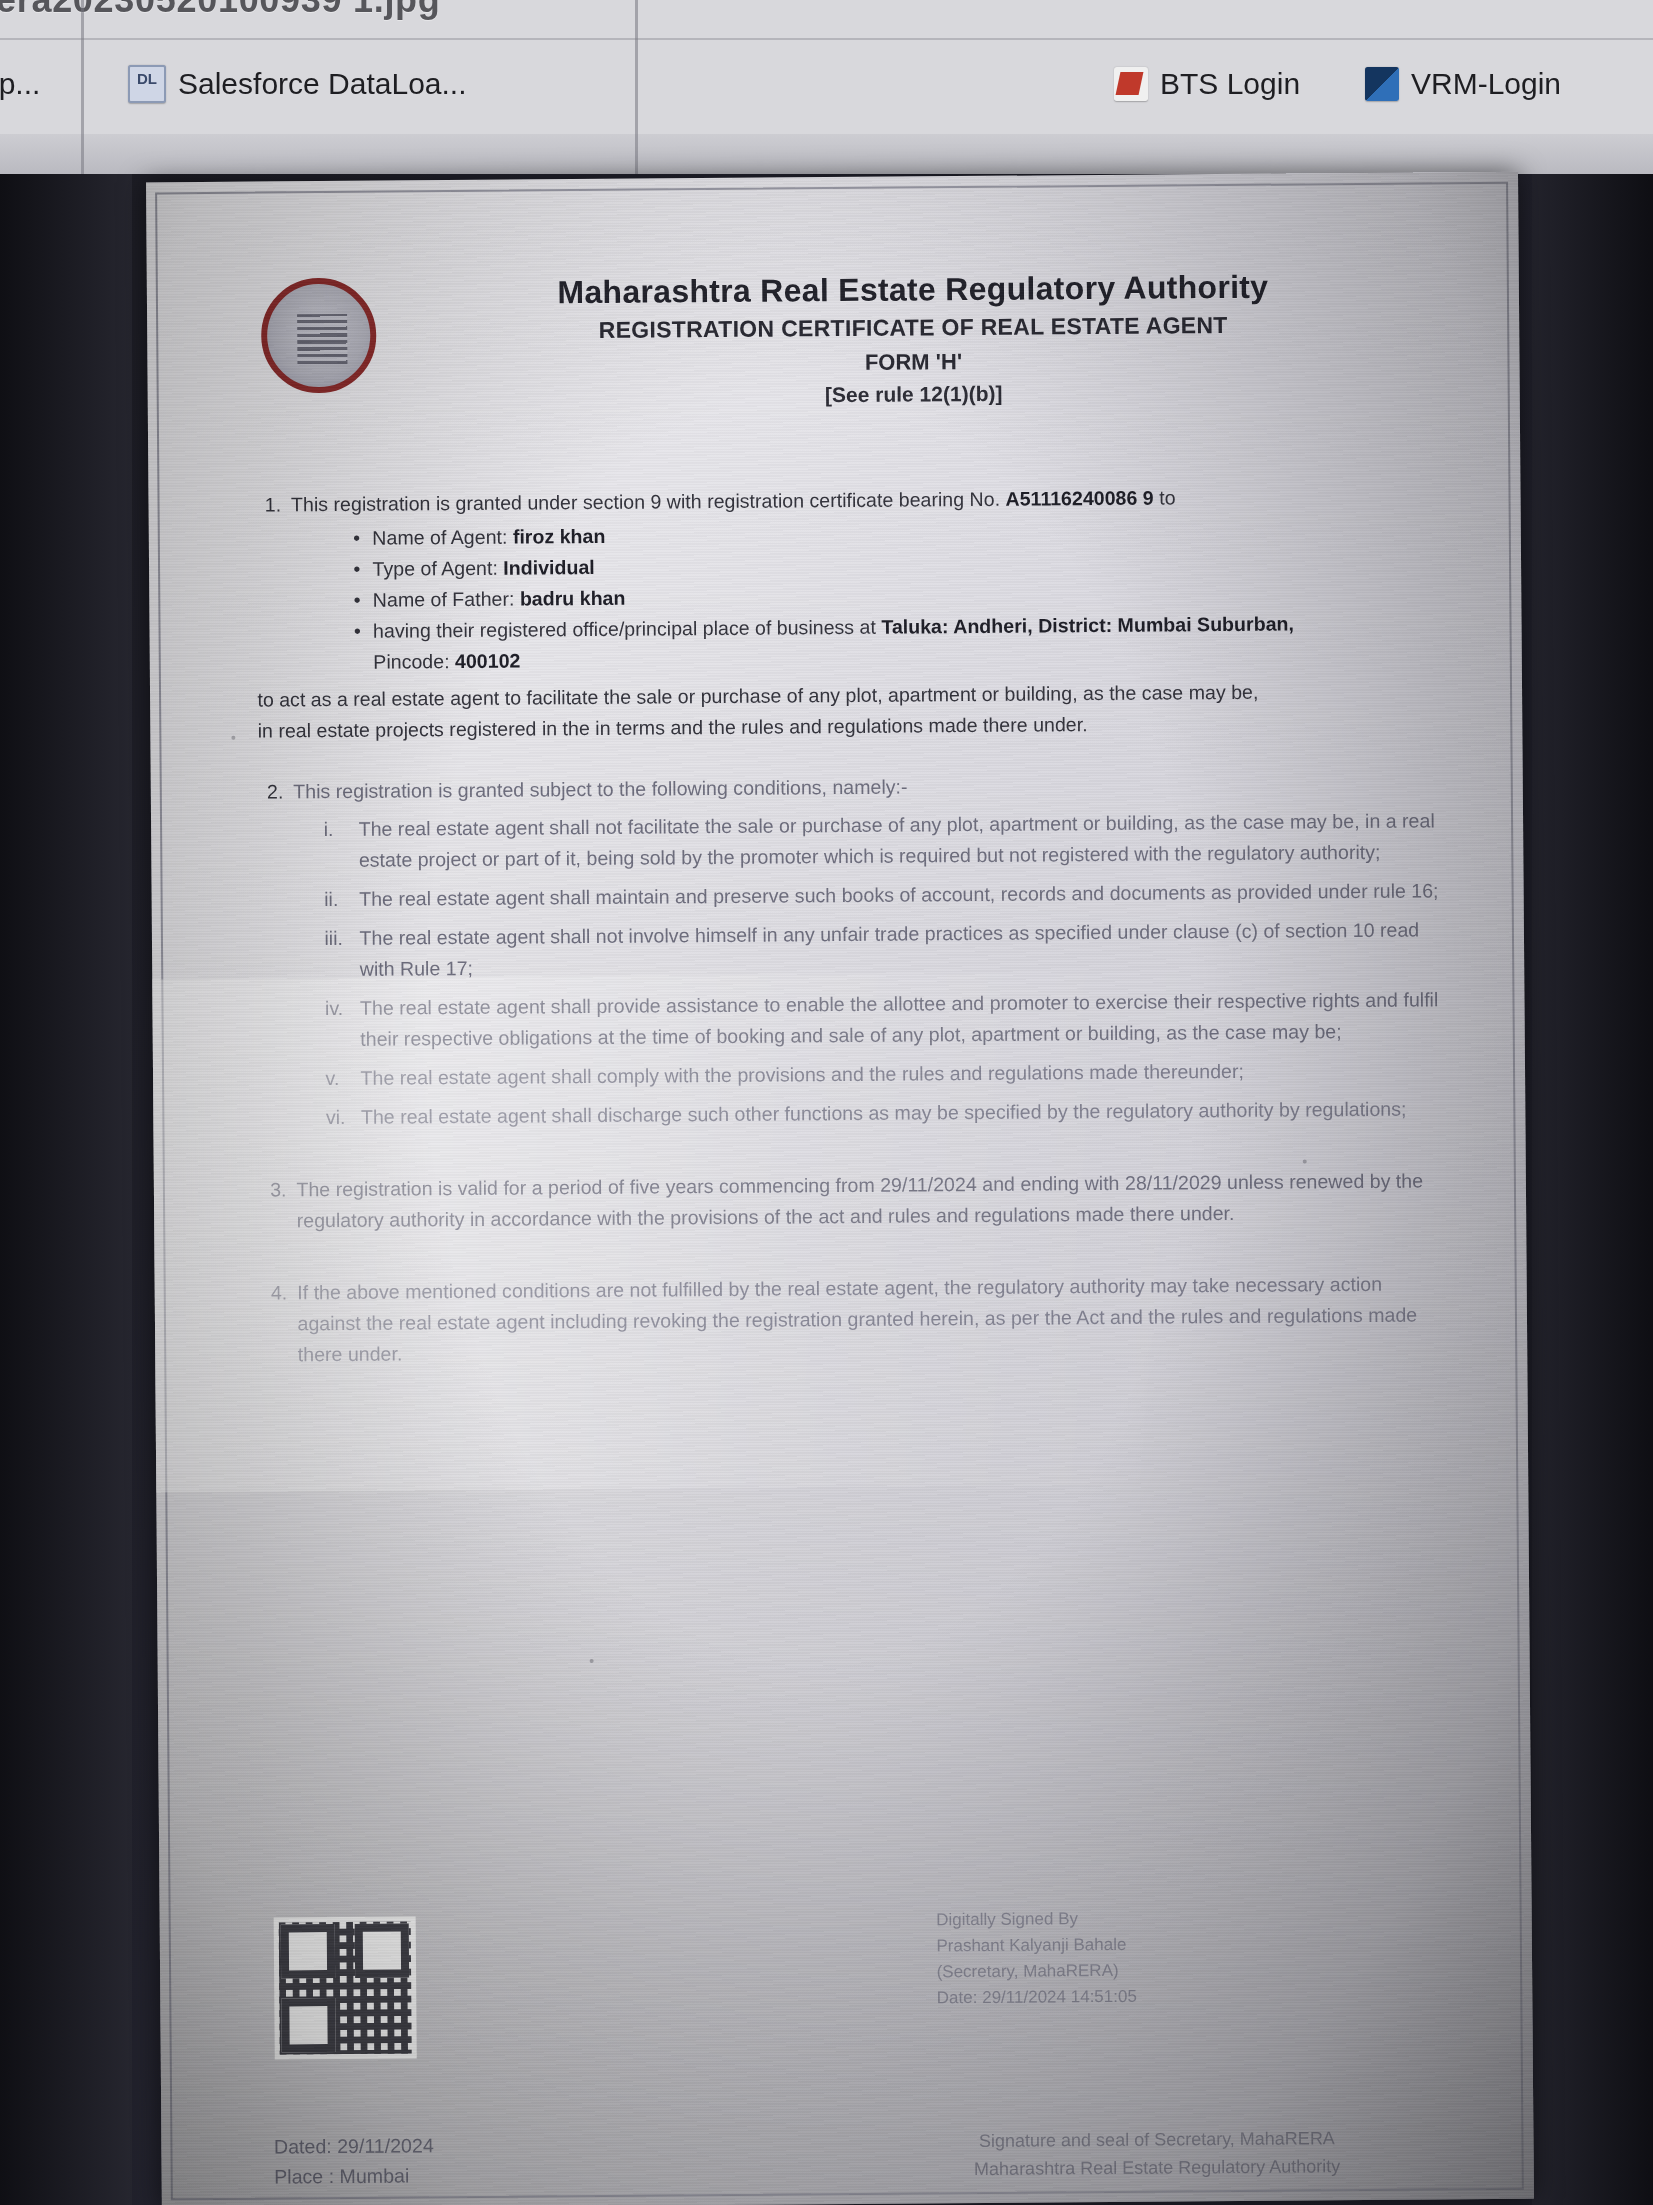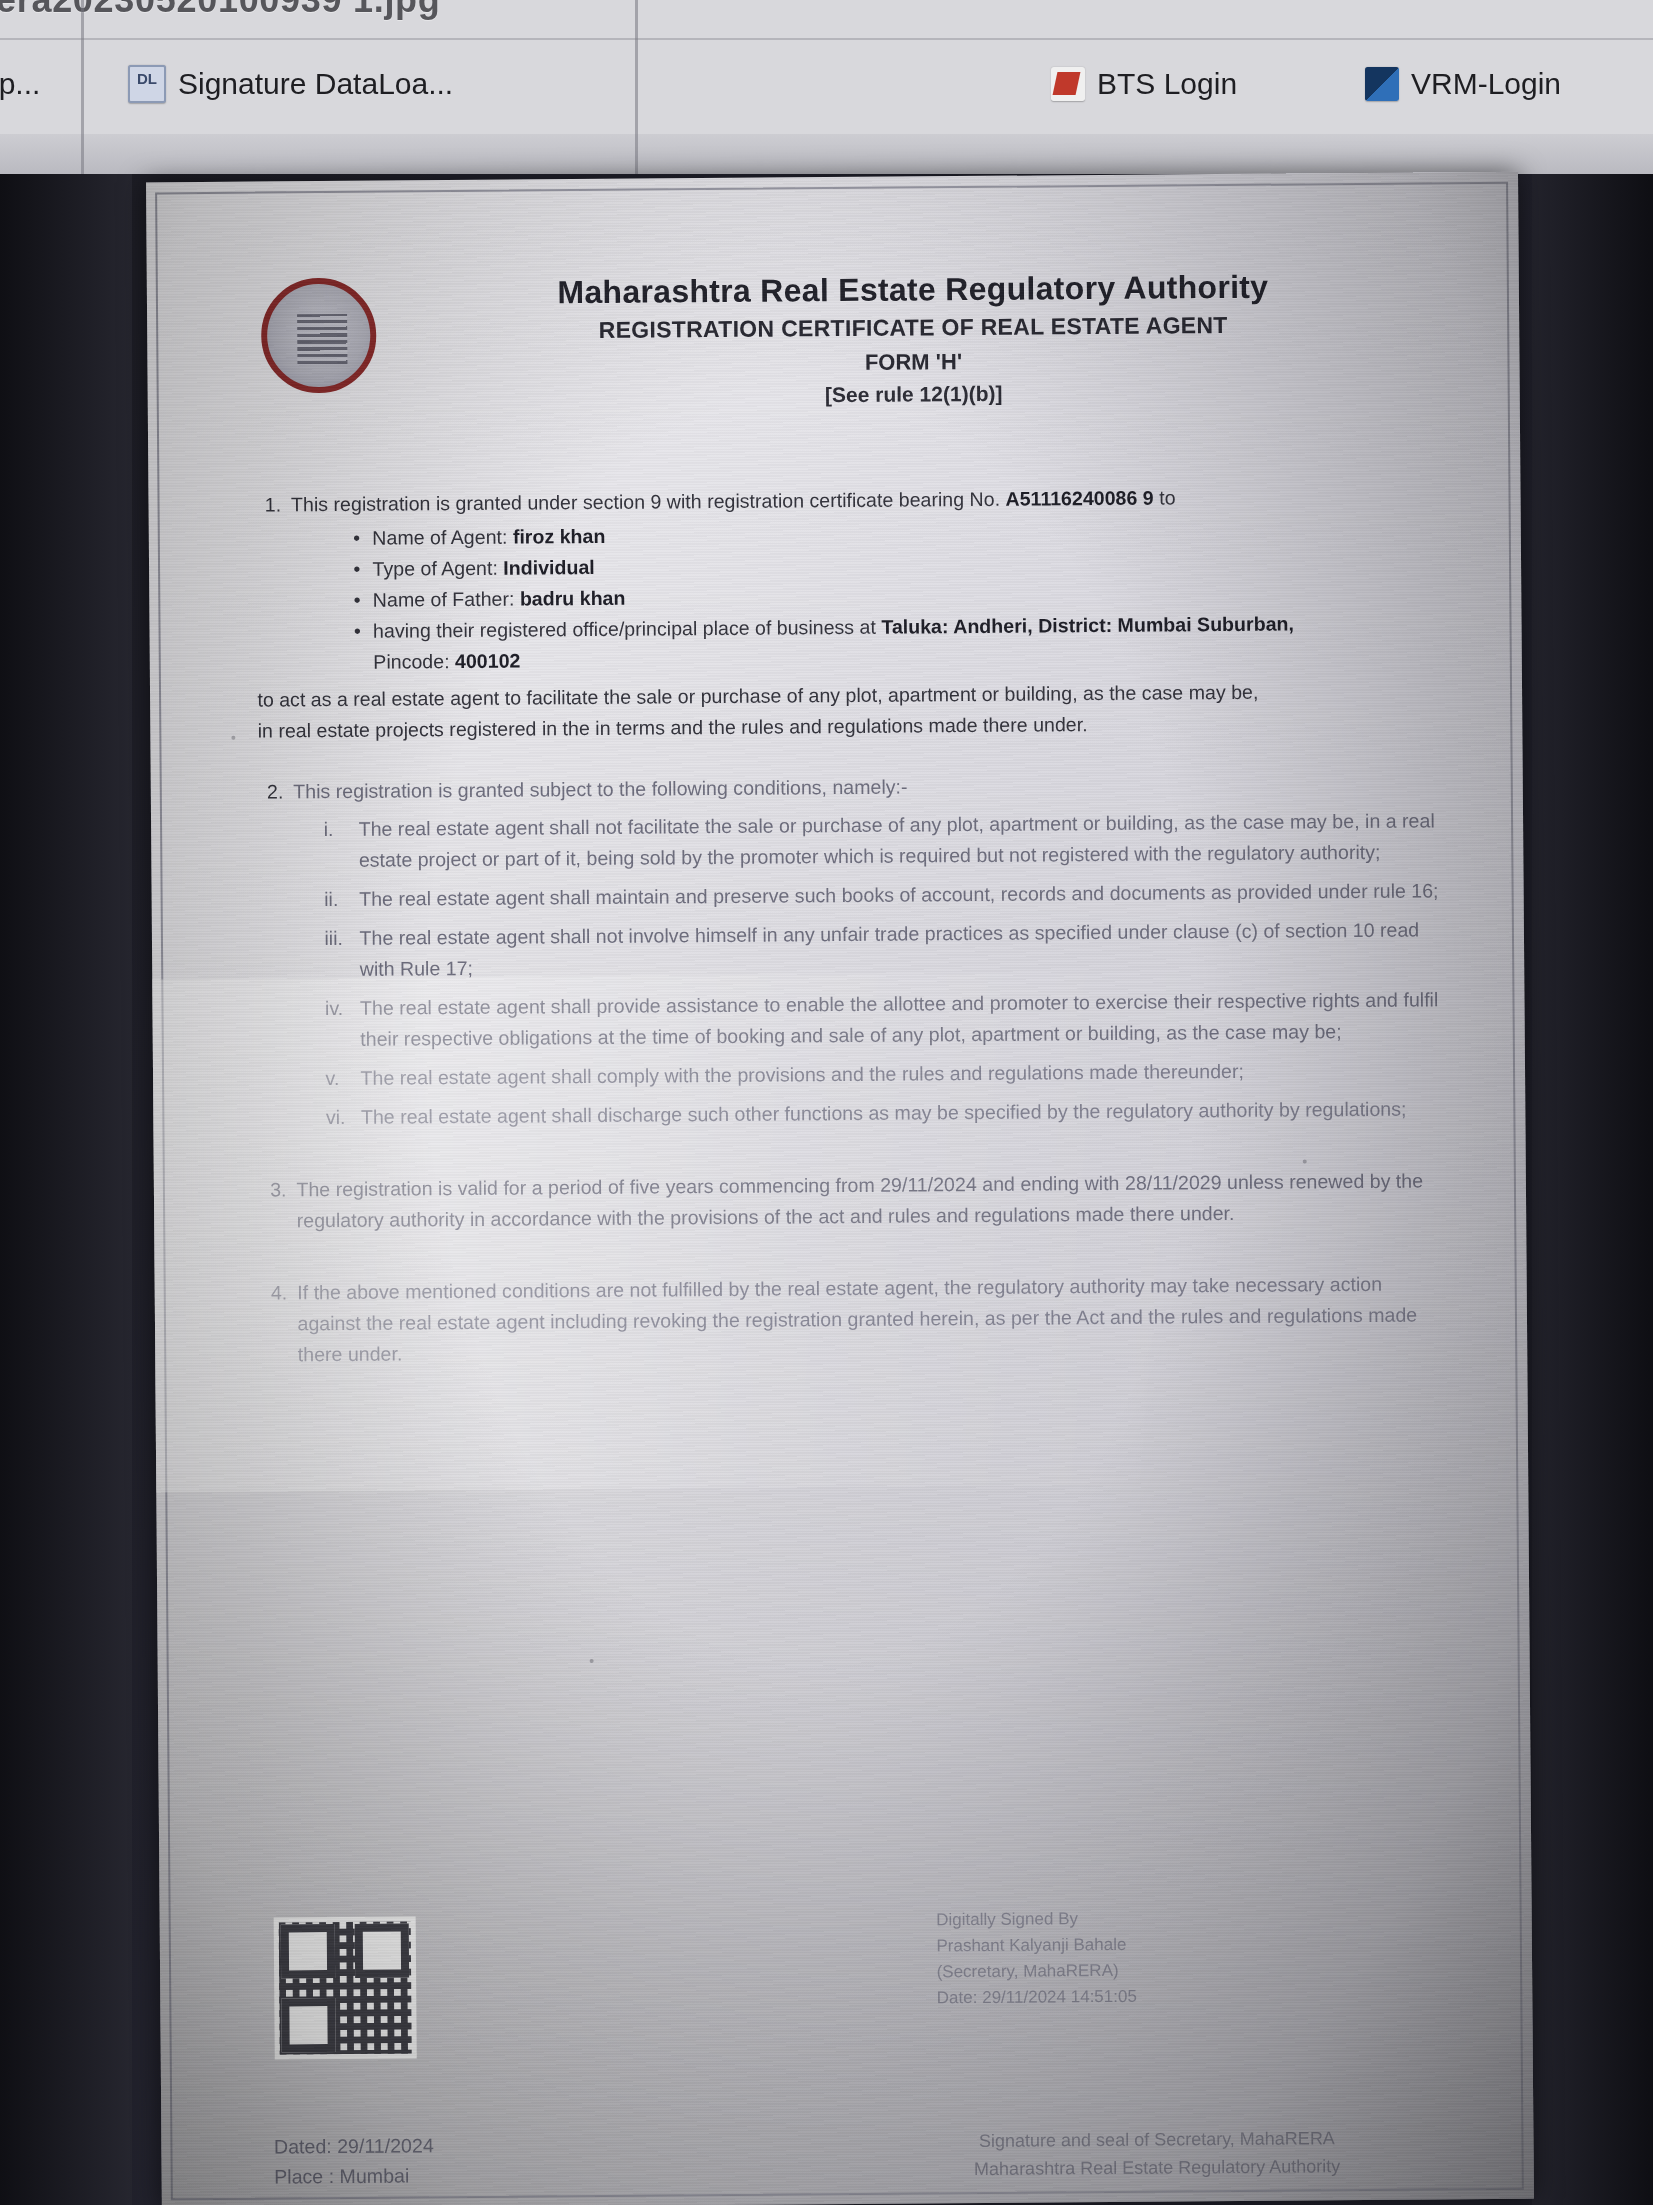--- a/index.html
+++ b/index.html
@@ -183,25 +183,25 @@
   </div>
   <div id="chrome-divider"></div>
 
   <div id="bookmark-bar">
     <div id="bm-clip">
       <span>ip...</span>
     </div>
 
     <div class="bm" style="left:128px;">
       <span class="favicon fav-dl"></span>
-      <span>Signature DataLoa...</span>
-    </div>
-
-
-    <div class="bm" style="left:1051px;">
+      <span>Salesforce DataLoa...</span>
+    </div>
+
+
+    <div class="bm" style="left:1114px;">
       <span class="favicon fav-red"></span>
       <span>BTS Login</span>
     </div>
 
     <div class="bm" style="left:1365px;">
       <span class="favicon fav-blue"></span>
       <span>VRM-Login</span>
     </div>
   </div>
 

